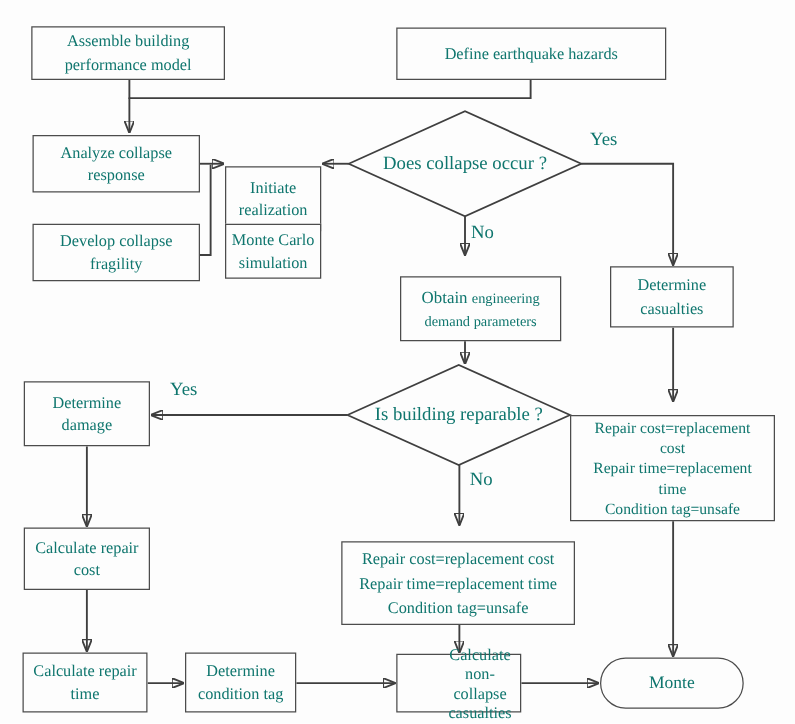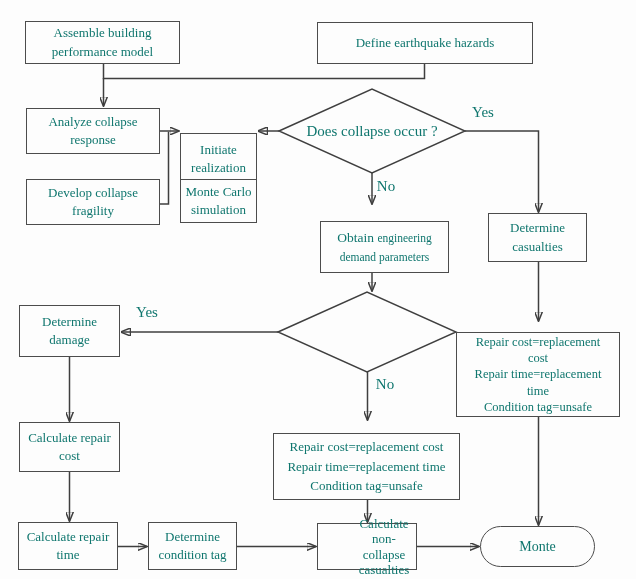--- a/index.html
+++ b/index.html
@@ -113,20 +113,21 @@
 Condition tag=unsafe</div>
 
   <div class="node lh-tight" style="left:317px;top:523px;width:100px;height:47px;">Calculate non-
 collapse
 casualties</div>
 
   <div class="node stadium" style="left:480px;top:526px;width:115px;height:41px;">Monte</div>
 
   <div class="plain" style="left:285px;top:110px;width:174px;height:42px;">Does collapse occur ?</div>
 
+  <div class="plain" style="left:283px;top:318px;width:168px;height:28px;">Is building reparable ?</div>
 
   <div class="plain" style="left:467px;top:103px;width:32px;height:18px;">Yes</div>
 
   <div class="plain" style="left:373px;top:177px;width:26px;height:18px;">No</div>
 
   <div class="plain" style="left:131px;top:303px;width:32px;height:18px;">Yes</div>
 
   <div class="plain" style="left:372px;top:375px;width:26px;height:18px;">No</div>
 
 </div>

